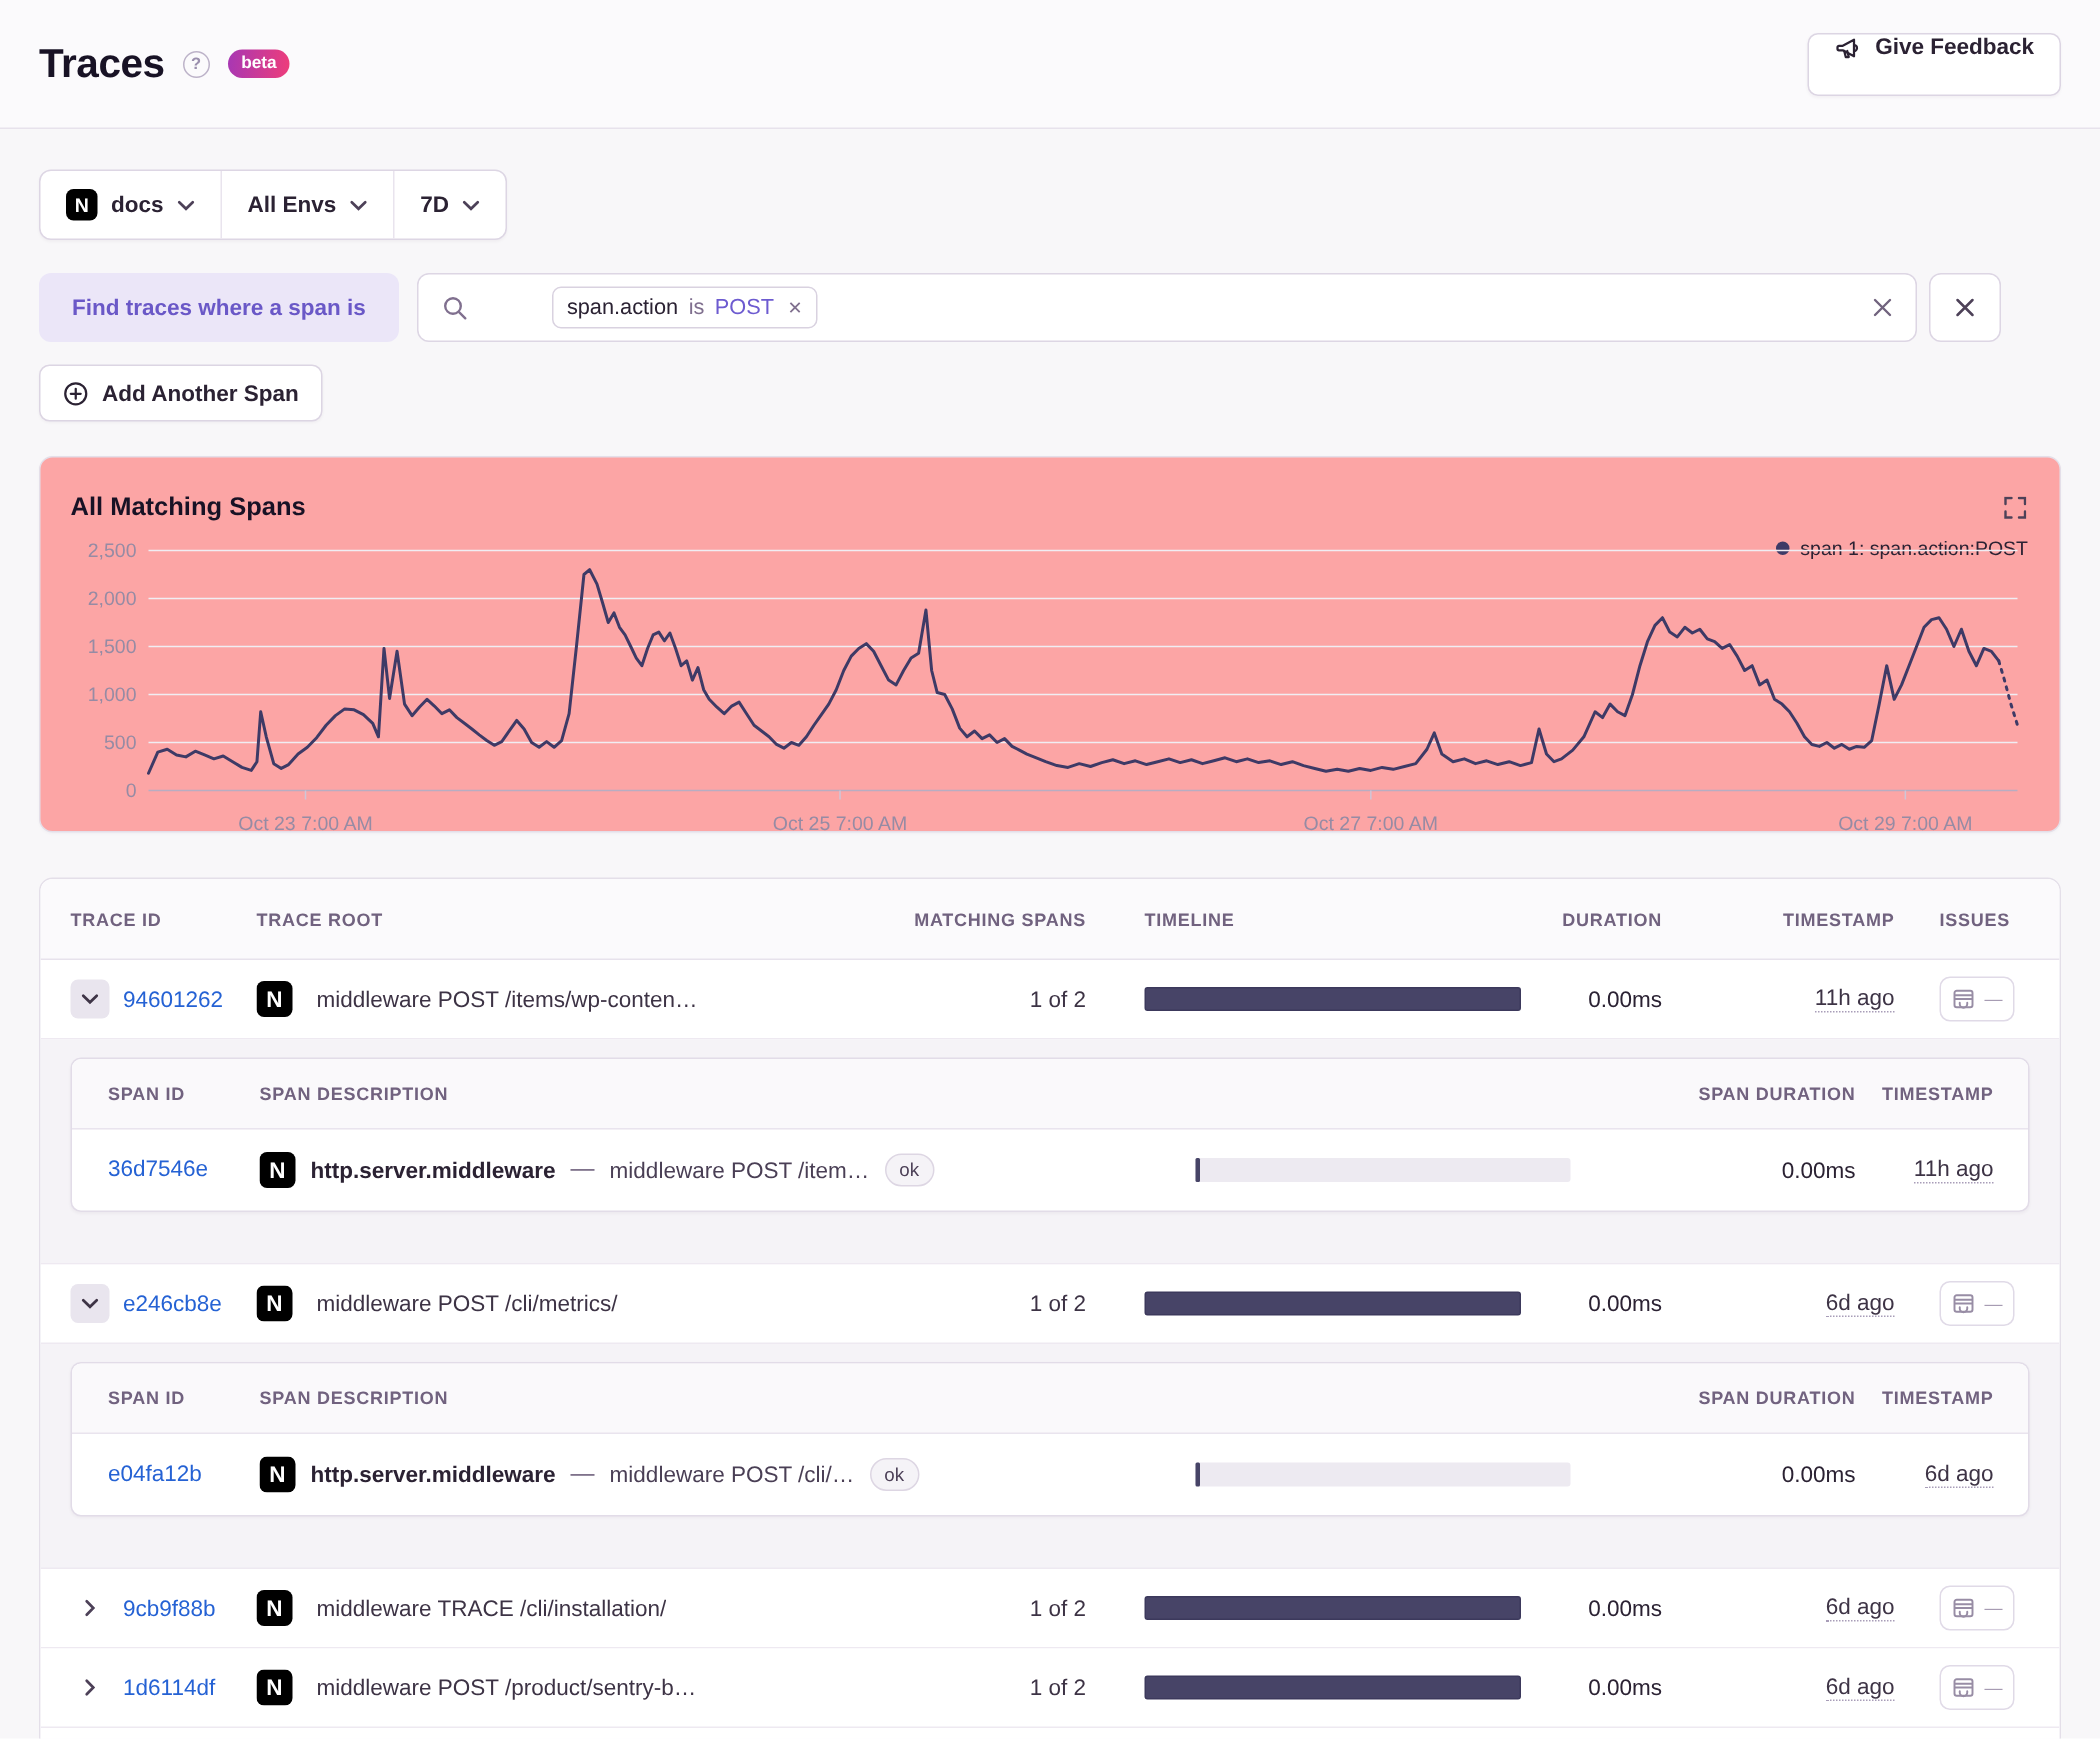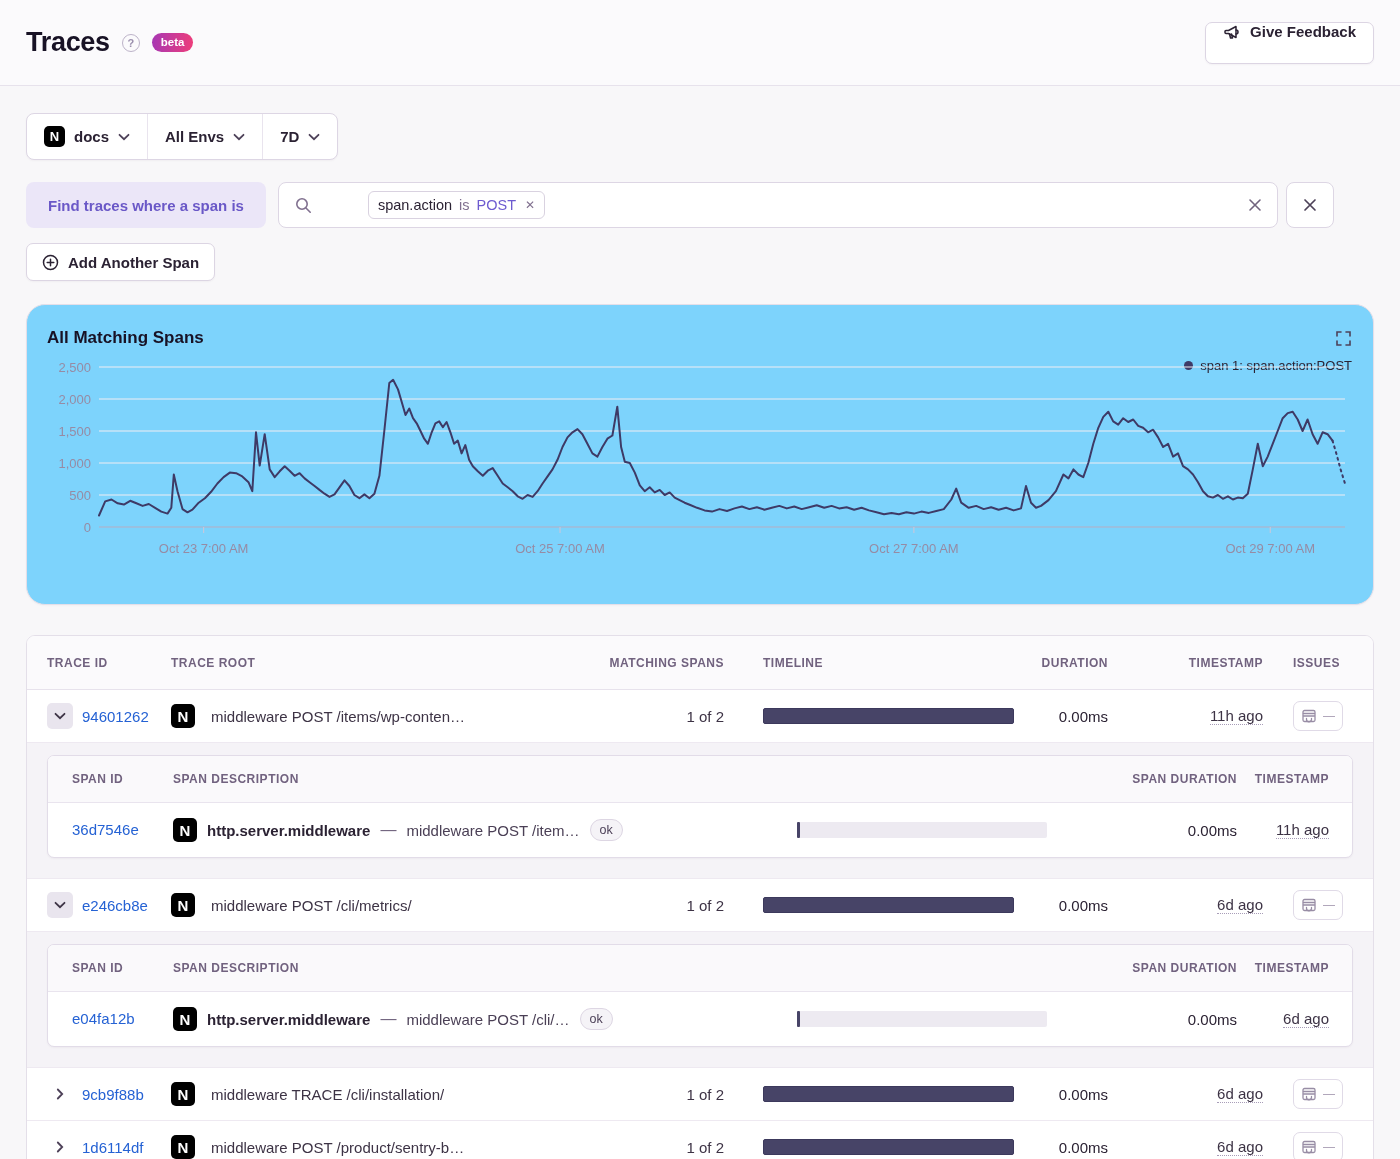--- a/index.html
+++ b/index.html
@@ -46,22 +46,22 @@
   .clear-x { position:absolute; right:14px; top:50%; transform:translateY(-50%); background:none; border:none;
              color:#71637e; cursor:pointer; display:flex; }
   .close-search-btn { width:48px; height:46px; background:#fff; border:1px solid #ddd6e4; border-radius:8px;
                       display:flex; align-items:center; justify-content:center; color:#4d4158; cursor:pointer; }
 
   .add-span-btn { margin-top:15px; display:inline-flex; align-items:center; gap:9px; background:#fff;
                   border:1px solid #dcd5e3; border-radius:7px; height:38px; padding:0 15px; font-size:15px;
                   font-weight:700; color:#2b2233; box-shadow:0 1px 2px rgba(40,30,60,.04); cursor:pointer; }
 
   
-  .chart-panel { position:relative; margin-top:23px; background:#7dd3fc; border:1px solid #e4dfe9; border-radius:19px;
-                 height:301px; box-shadow:0 1px 2px rgba(40,30,60,.03); }
+  .chart-panel { position:relative; margin-top:23px; background:#fca5a5; border:1px solid #e4dfe9; border-radius:9px;
+                 height:251px; box-shadow:0 1px 2px rgba(40,30,60,.03); }
   .chart-title { position:absolute; left:20px; top:23px; font-size:17px; font-weight:700; color:#181225; }
   .fullscreen-btn { position:absolute; right:22px; top:26px; background:none; border:none; cursor:pointer; color:#4d4158; }
   .legend { position:absolute; right:21px; top:53px; display:flex; align-items:center; gap:7px; font-size:13px; color:#2b2233; cursor:pointer; }
   .legend .dot { width:9px; height:9px; border-radius:50%; }
   #chart-svg { position:absolute; left:20px; top:50px; }
 
   
   .table-panel { margin-top:30px; background:#fff; border:1px solid #e4dfe9; border-radius:9px 9px 0 0;
                  overflow:hidden; }
   .thead, .trow { display:grid; grid-template-columns:144px 1fr 130px 290px 94px 155px 110px; align-items:center; }
@@ -82,21 +82,21 @@
   .tlbar { height:16px; border-radius:2px; background:#474467; border:1px solid #3c395c; }
   .dur-cell { text-align:right; font-size:15px; color:#2b2233; }
   .ts-cell { text-align:right; }
   .ts { font-size:15px; color:#3d3345; border-bottom:1px dotted #a89db8; cursor:pointer; }
   .iss-cell { padding-left:30px; }
   .issbtn { width:50px; height:30px; background:#fff; border:1px solid #e0dae7; border-radius:7px;
             display:flex; align-items:center; justify-content:center; gap:6px; color:#988da5; cursor:pointer; }
   .issbtn .dash { font-size:12px; color:#a79cb3; line-height:1; }
 
   
-  .subwrap { background:#f5f3f7; padding:12px 20px 20px; border-bottom:1px solid #eee9f1; }
+  .subwrap { background:#f5f3f7; padding:12px 20px 34px; border-bottom:1px solid #eee9f1; }
   .subtable { background:#fff; border:1px solid #e2dce8; border-radius:7px; overflow:hidden;
               box-shadow:0 1px 2px rgba(40,30,60,.04); }
   .subhead, .subrow { display:grid; grid-template-columns:125px 1fr 250px 190px 115px; align-items:center; }
   .subhead { height:47px; background:#faf9fb; border-bottom:1px solid #e9e4ee; }
   .s1 { padding-left:24px; } .s4 { text-align:right; } .s5 { text-align:right; padding-right:23px; }
   .subrow { height:54px; }
   .subrow .s1 a { font-size:15px; }
   .desc-cell { display:flex; align-items:center; gap:10px; overflow:hidden; padding-right:12px; }
   .desc-cell .op { font-weight:700; font-size:15px; color:#2b2233; white-space:nowrap; }
   .desc-cell .sep { color:#71637e; }

